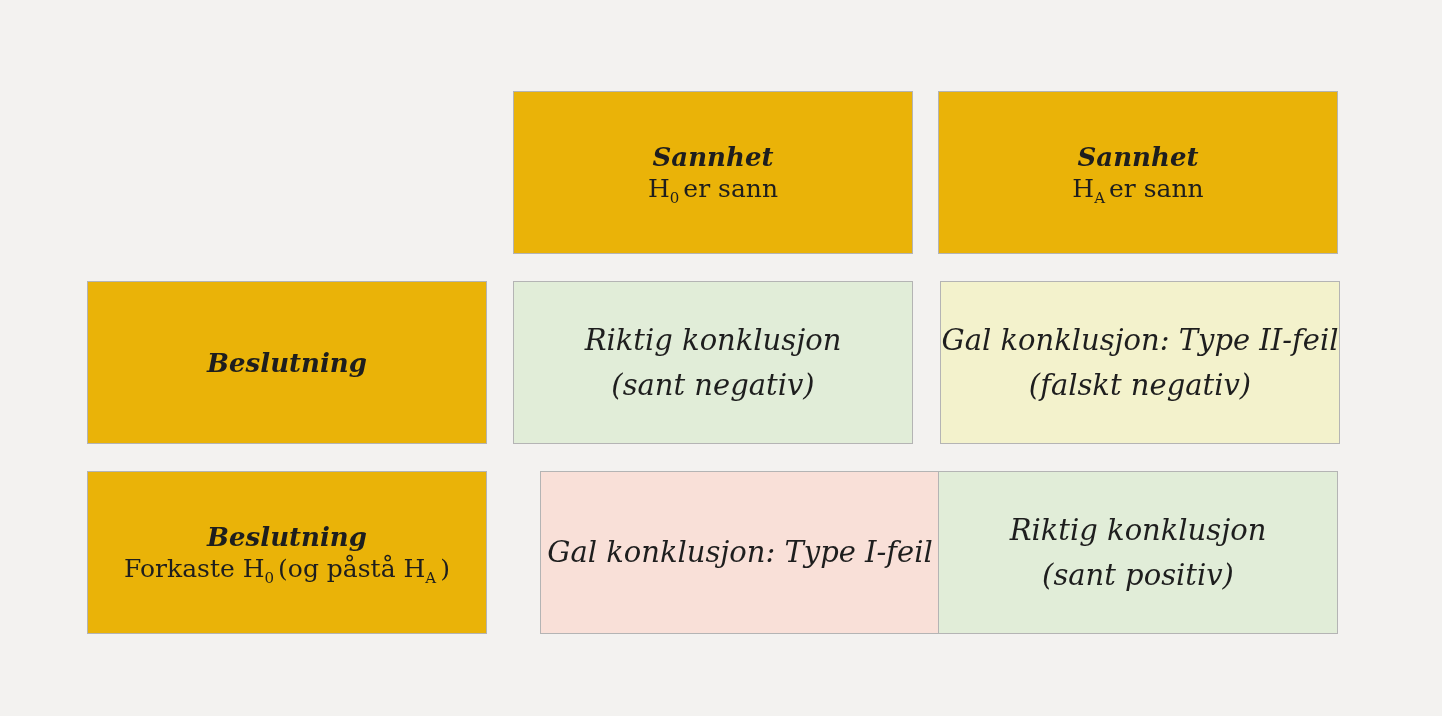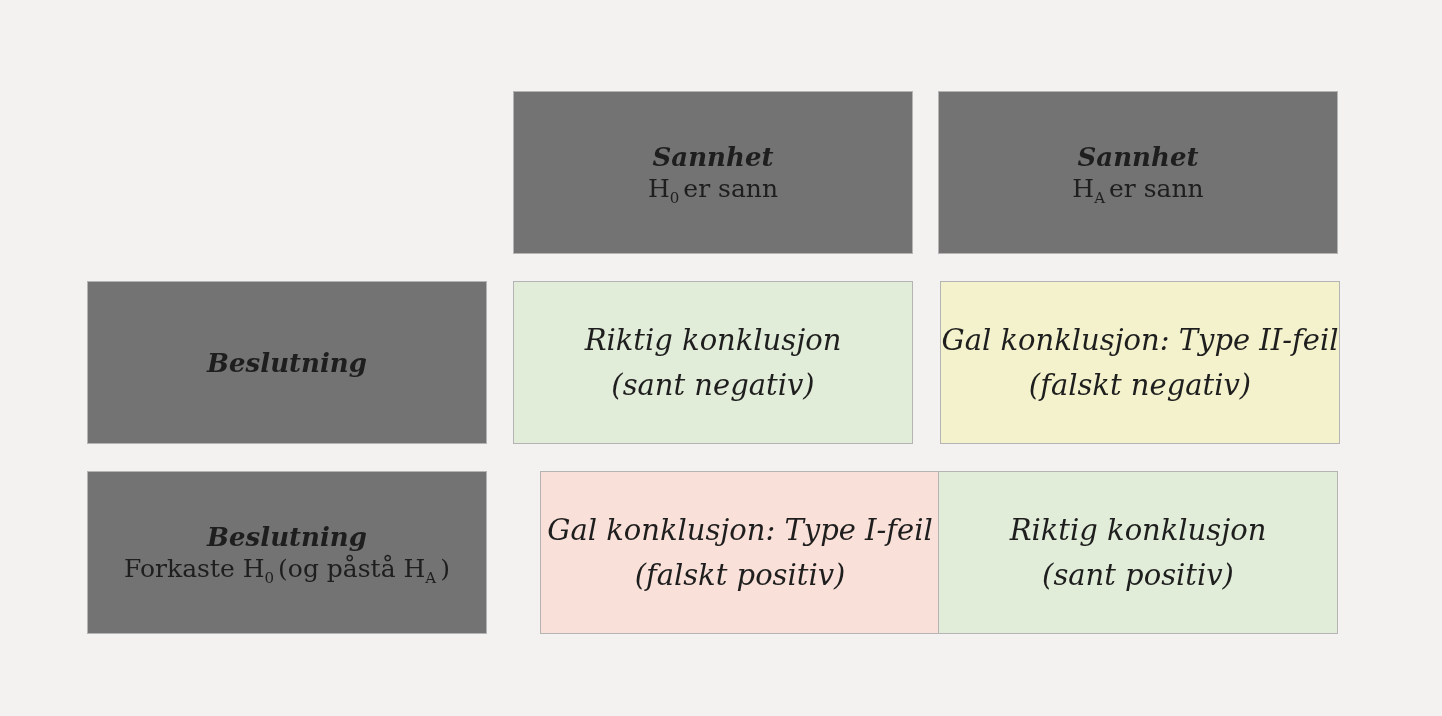--- a/index.html
+++ b/index.html
@@ -9,21 +9,21 @@
     position: relative;
     overflow: hidden;
     font-family: "DejaVu Serif", "Liberation Serif", serif;
     color: #1e1e1e;
   }
   .cell {
     position: absolute;
     width: 400px; height: 163px;
     box-sizing: border-box;
     border: 1.5px solid #b4b4b4;
-    background: #737373;
+    background: #eab308;
     display: flex; flex-direction: column;
     align-items: center; justify-content: center;
     text-align: center;
   }
   .title {
     font-weight: bold; font-style: italic;
     font-size: 26px; line-height: 32px;
   }
   .sub {
     font-size: 25px; line-height: 32px;
@@ -68,19 +68,18 @@
   <div class="body-line">(sant negativ)</div>
 </div>
 
 <div class="cell c-fn" style="background:#f3f2cc;">
   <div class="body-line">Gal konklusjon: Type II-feil</div>
   <div class="body-line">(falskt negativ)</div>
 </div>
 
 <div class="cell c-fp" style="background:#f9e0d8;">
   <div class="body-line">Gal konklusjon: Type I-feil</div>
-  <div class="body-line">(falskt positiv)</div>
 </div>
 
 <div class="cell c-tp" style="background:#e1edd8;">
   <div class="body-line">Riktig konklusjon</div>
   <div class="body-line">(sant positiv)</div>
 </div>
 
 </body></html>

